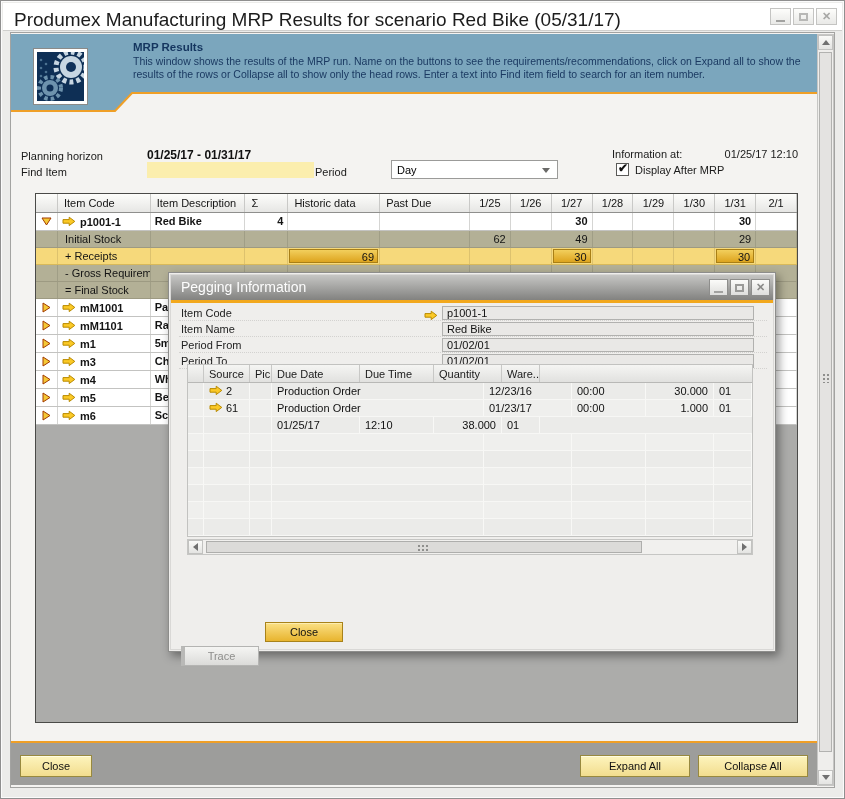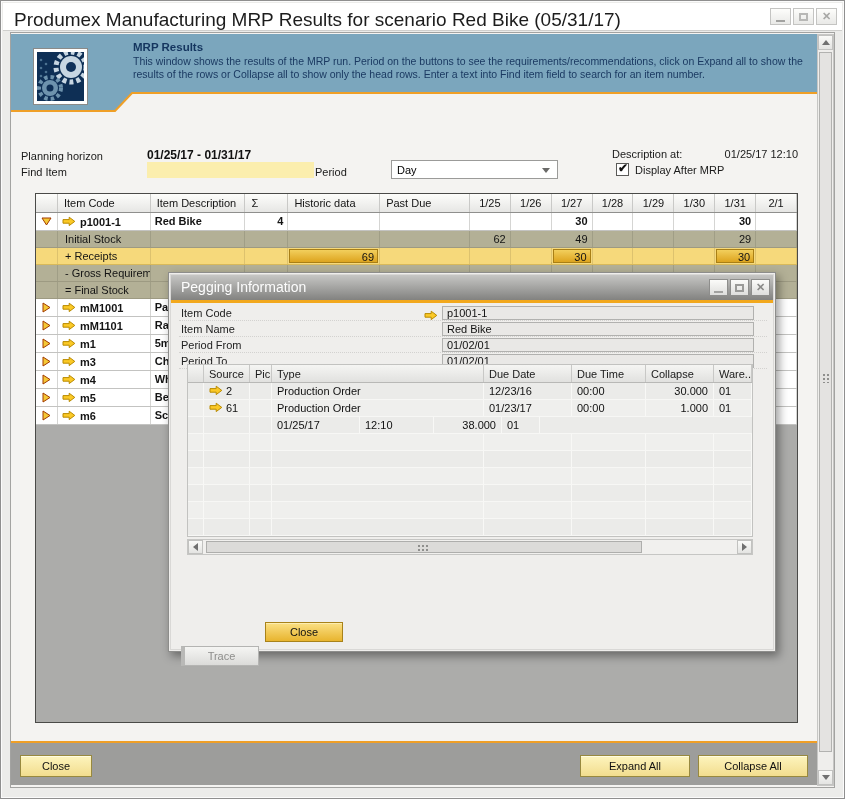--- a/index.html
+++ b/index.html
@@ -175,32 +175,32 @@
       <circle cx="13" cy="36" r="11" fill="none" stroke="#6e93ad" stroke-width="4" stroke-dasharray="3.5 3"></circle>
       <circle cx="13" cy="36" r="8" fill="#6e93ad"></circle>
       <circle cx="13" cy="36" r="3.5" fill="#0e2f55"></circle>
       <circle cx="4" cy="8" r="1.3" fill="#4c7291"></circle>
         <circle cx="9" cy="12" r="1.3" fill="#4c7291"></circle>
       <circle cx="4" cy="16" r="1.3" fill="#4c7291"></circle>
         <circle cx="9" cy="20" r="1.3" fill="#4c7291"></circle>
       <circle cx="4" cy="24" r="1.3" fill="#4c7291"></circle>
     </svg>
     <div class="hdr-title">MRP Results</div>
-    <div class="hdr-desc">This window shows the results of the MRP run. Period on the buttons to see the requirements/recommendations, click on Expand all to show the results of the rows or Collapse all to show only the head rows. Enter a text into Find item field to search for an item number.</div>
+    <div class="hdr-desc">This window shows the results of the MRP run. Name on the buttons to see the requirements/recommendations, click on Expand all to show the results of the rows or Collapse all to show only the head rows. Enter a text into Find item field to search for an item number.</div>
 
     <span class="lbl" style="left:10px;top:117px;">Planning horizon</span>
     <span class="val-bold" style="left:136px;top:115px;">01/25/17 - 01/31/17</span>
     <span class="lbl" style="left:10px;top:133px;">Find Item</span>
     <input class="find-input" value="" style="">
     <span class="lbl" style="left:304px;top:133px;">Period</span>
     <div class="combo">
       <span class="combo-val">Day</span>
       <span class="chev"></span>
     </div>
-    <span class="lbl" style="left:601px;top:115px;">Description at:</span>
+    <span class="lbl" style="left:601px;top:115px;">Information at:</span>
     <span class="lbl" style="left:660px;top:115px;width:127px;text-align:right;padding-left:24px;">01/25/17 12:10</span>
     <div class="checkbox">
         <span class="tick">✔</span>
       </div>
     <span class="lbl" style="left:624px;top:131px;">Display After MRP</span>
 
     <div class="mrp-table" id="mrp-table">
         <div class="thead">
           <div class="th" style="width: 22px;"></div>
           <div class="th" style="width: 93px;">Item Code</div>
@@ -551,24 +551,23 @@
       <div class="fld-row" style="top:80px;">
         <span class="fld-label">Period To</span>
         <span class="fld-box">01/02/01</span>
       </div>
 
       <div class="dlg-grid" id="dlg-grid">
           <div class="g-head">
             <div class="g-th" style="width: 16px;"></div>
             <div class="g-th" style="width: 46px;">Source</div>
             <div class="g-th" style="width: 22px;">Pic</div>
-            <div class="g-th" style="width: 212px;">Type</div>
             <div class="g-th" style="width: 88px;">Due Date</div>
             <div class="g-th" style="width: 74px;">Due Time</div>
-            <div class="g-th" style="width: 68px;">Collapse</div>
+            <div class="g-th" style="width: 68px;">Quantity</div>
             <div class="g-th" style="width: 38px;">Ware...</div>
           </div>
           <div class="g-row">
             <div class="g-td" style="width: 16px;"></div>
             <div class="g-td" style="width: 46px;"><span style="margin-right: 3px;"><svg width="14" height="11" viewBox="0 0 14 11">
                   <path d="M1 3.6h6.2V1.2l5.6 4.2-5.6 4.2V7.2H1z" fill="#fbc926" stroke="#b98a00"></path>
                 </svg></span>2</div>
             <div class="g-td" style="width: 22px;"></div>
             <div class="g-td" style="width: 212px;">Production Order</div>
             <div class="g-td" style="width: 88px;">12/23/16</div>

